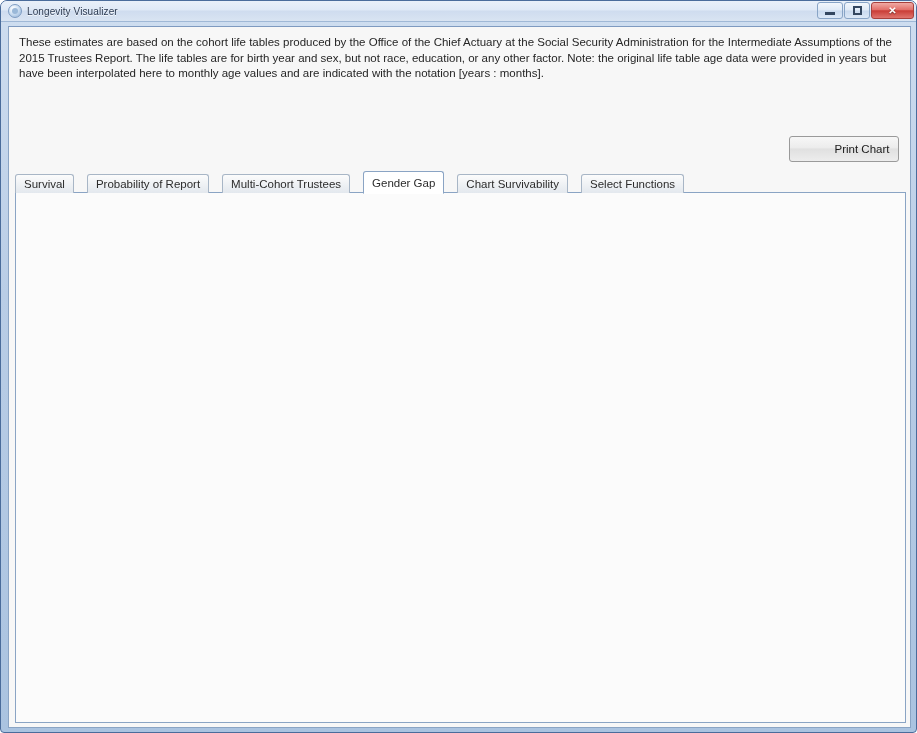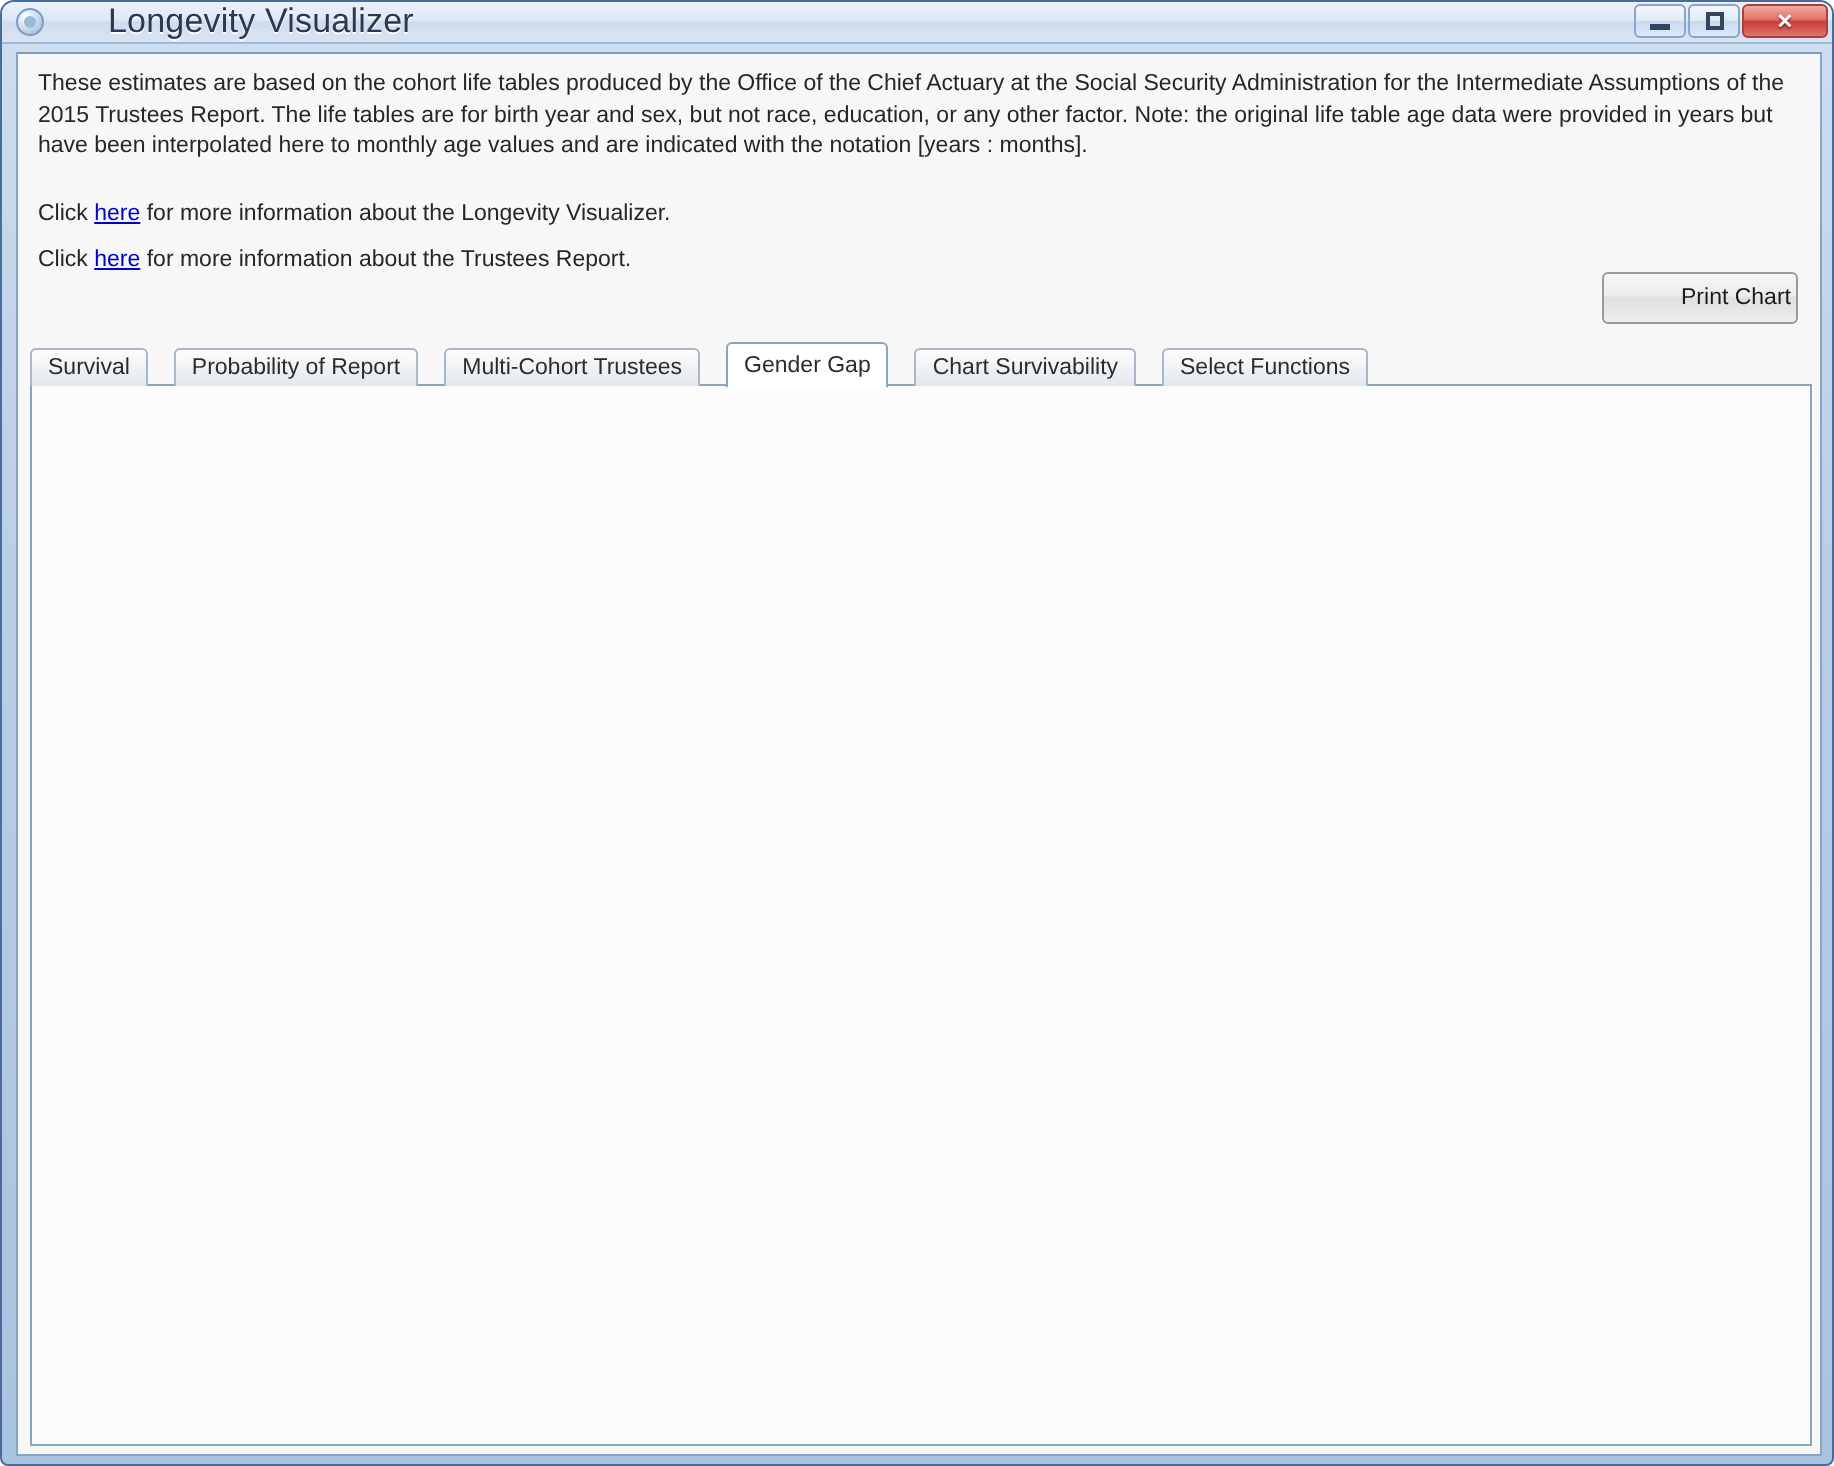--- a/index.html
+++ b/index.html
@@ -35,24 +35,23 @@
     border: 1px solid #7e9cc2;
     display: inline-block; margin-right: 5px; flex: none;
     position: relative;
   }
   .app-icon::after {
     content: ""; position: absolute; left: 3px; top: 3px;
     width: 6px; height: 6px; border-radius: 50%;
     background: #9ab8d8;
   }
   .title-text {
-    font-size: 17px; color: #2b3a52; letter-spacing: .1px;
+    font-size: 10px; color: #2b3a52; letter-spacing: .1px;
     text-shadow: 0 1px 0 rgba(255,255,255,.85);
     white-space: nowrap;
-    margin-left: 27px;
   }
   .win-buttons {
     position: absolute; right: 2px; top: 1px;
     display: flex; gap: 1px;
   }
   .wbtn {
     width: 26px; height: 17px;
     border: 1px solid #88a4c6;
     border-radius: 3px;
     background: linear-gradient(to bottom, #f3f7fc 0%, #e0eaf6 48%, #c9d9ee 52%, #dce8f7 100%);
@@ -91,21 +90,21 @@
   .links {
     padding: 14px 10px 0 10px;
     font-size: 11.5px;
     color: #262626;
     line-height: 23px;
   }
   .links a { color: #0000cc; text-decoration: underline; }
 
   .print-chart {
     position: absolute; right: 11px; top: 109px;
-    width: 98px; height: 26px;
+    width: 110px; height: 26px;
     font-size: 11.5px; color: #1b1b1b;
     background: linear-gradient(to bottom, #f7f7f7 0%, #ececec 45%, #e0e0e0 50%, #ededed 100%);
     border: 1px solid #9a9a9a;
     border-radius: 3px;
     display: flex; align-items: center; justify-content: center;
     cursor: default;
     padding-left: 36px;
   }
 
   
@@ -269,28 +268,20 @@
       <div class="wbtn close">
           <span>✕</span>
         </div>
     </div>
   </div>
 
   <div class="client">
 
     <div class="intro">These estimates are based on the cohort life tables produced by the Office of the Chief Actuary at the Social Security Administration for the Intermediate Assumptions of the 2015 Trustees Report. The life tables are for birth year and sex, but not race, education, or any other factor. Note: the original life table age data were provided in years but have been interpolated here to monthly age values and are indicated with the notation [years : months].</div>
 
-    <div class="links">
-      <div>
-        <span>Click </span><a href="#">here</a><span> for more information about the Longevity Visualizer.</span>
-      </div>
-      <div>
-        <span>Click </span><a href="#">here</a><span> for more information about the Trustees Report.</span>
-      </div>
-    </div>
 
     <div class="print-chart">Print Chart</div>
 
     <div class="tabstrip">
       <div class="tab">Survival</div>
       <div class="tab">Probability of Report</div>
       <div class="tab">Multi-Cohort Trustees</div>
       <div class="tab active">Gender Gap</div>
       <div class="tab">Chart Survivability</div>
       <div class="tab">Select Functions</div>

